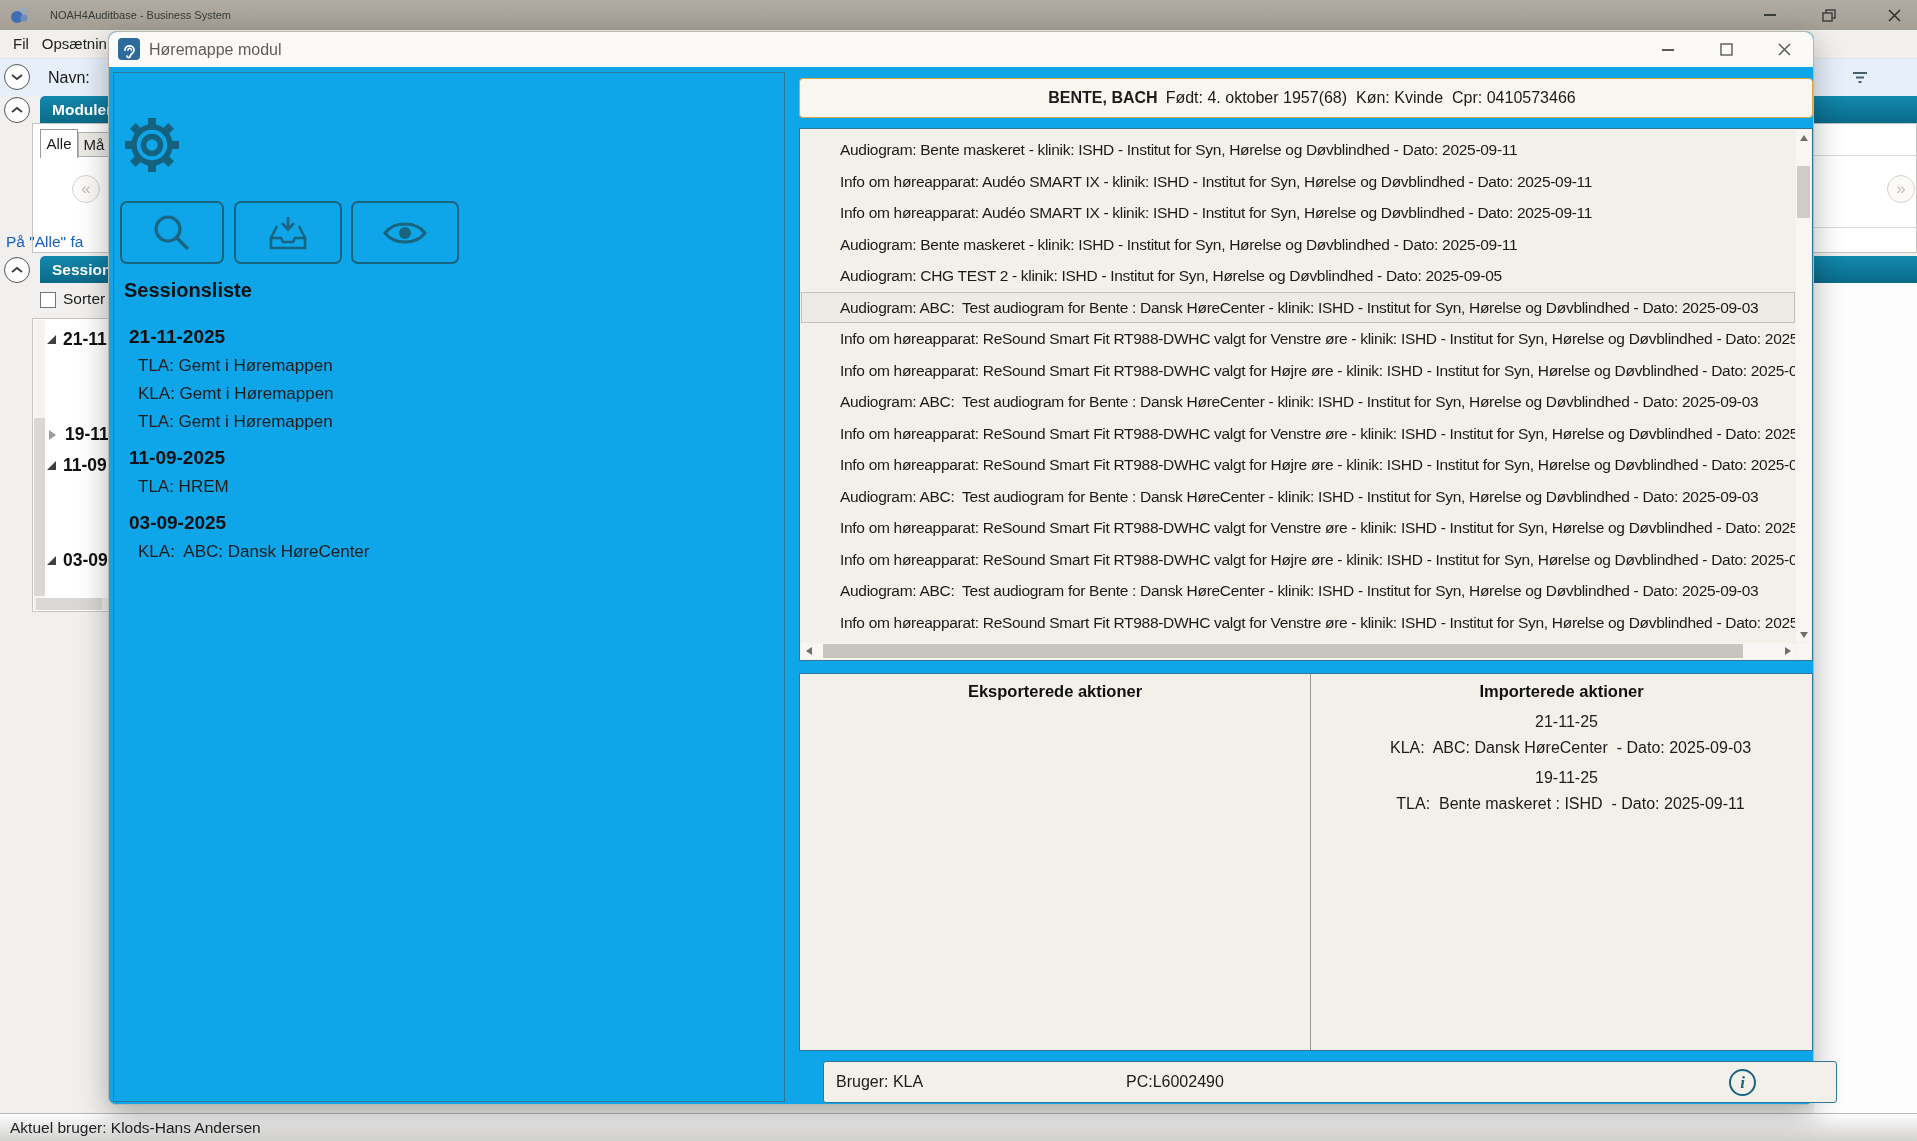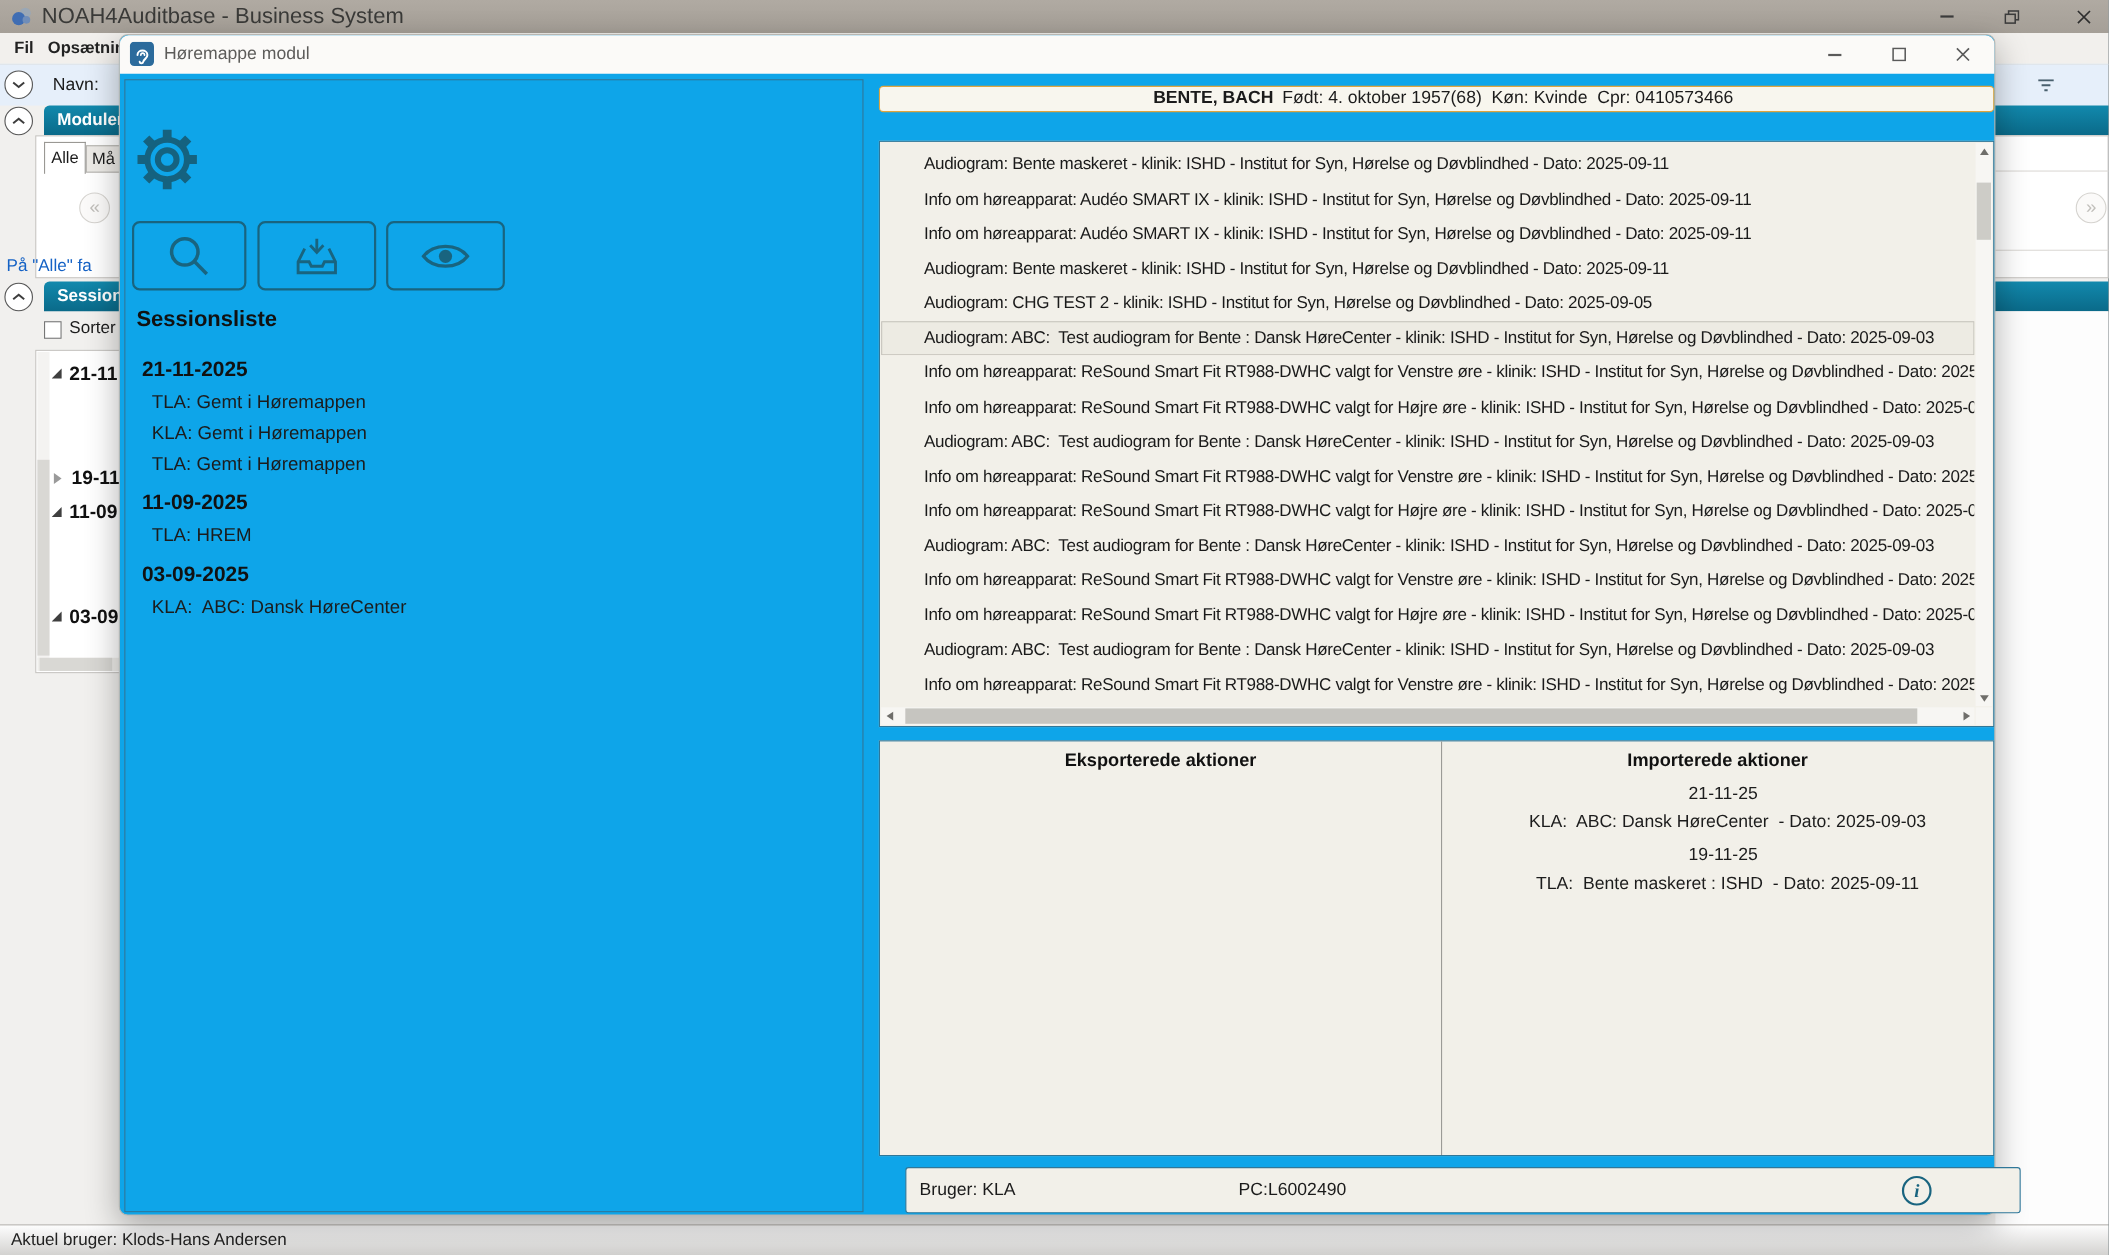--- a/index.html
+++ b/index.html
@@ -3,28 +3,28 @@
 <meta charset="utf-8">
 <style>
   html,body{margin:0;padding:0;background:#444;}
   .screen{position:relative;width:1917px;height:1141px;overflow:hidden;
     background:#f1f0ee;font-family:"Liberation Sans","DejaVu Sans",sans-serif;color:#1b1b1b;}
   .abs{position:absolute;}
   .pre{white-space:pre;text-align:center;}
 
   
   .titlebar{left:0;top:0;width:1917px;height:30px;background:linear-gradient(#b0aaa2,#a59f97);}
-  .app-title{position:absolute;left:38px;top:0;line-height:30px;font-size:20px;color:#3a3a38;}
+  .app-title{position:absolute;left:50px;top:0;line-height:30px;font-size:11px;color:#3a3a38;}
   .app-icon{position:absolute;left:10px;top:5px;}
   .winbtn{position:absolute;top:2px;width:38px;height:26px;display:flex;align-items:center;justify-content:center;}
   .dash{width:12px;height:2px;background:#3c3c3c;}
 
   
   .menubar{left:0;top:30px;width:1917px;height:28px;background:#f2f0ed;}
-  .menu-item{display:inline-block;margin-left:13px;line-height:28px;font-size:15px;color:#222;font-weight:bold;}
+  .menu-item{display:inline-block;margin-left:13px;line-height:28px;font-size:15px;color:#222;}
 
   
   .toolrow{left:0;top:58px;width:1917px;height:37px;background:#e6effa;border-top:1px solid #dfe5ea;}
   .circlebtn{position:absolute;width:26px;height:26px;border-radius:50%;border:1.6px solid #555;background:#fff;
     display:flex;align-items:center;justify-content:center;box-sizing:border-box;}
   .dots{position:absolute;left:36px;top:65px;height:24px;width:0;border-left:2px dotted #9a9a9a;}
   .navn{position:absolute;left:48px;top:0;line-height:37px;font-size:16px;}
   .tealbar{position:absolute;left:40px;width:1877px;height:27px;background:linear-gradient(#1289ad,#0a6a89);
     border-radius:5px 0 0 0;color:#fff;font-weight:bold;font-size:15.5px;line-height:27px;padding-left:12px;box-sizing:border-box;overflow:hidden;}
   .tabspanel{left:32px;top:123px;width:1885px;height:130px;background:#fff;border:1px solid #c6c4c0;box-sizing:border-box;}
@@ -67,21 +67,21 @@
   .dctl{position:absolute;top:4px;width:30px;height:27px;display:flex;align-items:center;justify-content:center;}
 
   .left-panel{position:absolute;left:4px;top:40px;width:672px;height:1030px;border:1.5px solid #2f7799;box-sizing:border-box;}
   .tealbtn{position:absolute;top:128px;height:63px;border:2.4px solid #19647f;border-radius:7px;background:transparent;
     display:flex;align-items:center;justify-content:center;box-sizing:border-box;}
   .sess-heading{position:absolute;left:10px;top:206px;font-size:20px;font-weight:bold;color:#111;}
   .sess-groups{position:absolute;left:10px;top:238px;right:6px;}
   .g-date{font-size:19px;font-weight:bold;margin:15px 0 0 5px;color:#111;}
   .g-entry{font-size:17px;margin:8px 0 0 14px;color:#1c1c1c;white-space:pre;}
 
-  .patient-box{position:absolute;left:690px;top:46px;width:1014px;height:24px;background:#f8f6ee;
+  .patient-box{position:absolute;left:690px;top:46px;width:1014px;height:40px;background:#f8f6ee;
     border:1.6px solid #dfa53e;border-radius:4px;box-sizing:border-box;display:flex;align-items:center;justify-content:center;font-size:16px;padding-left:12px;}
   .patient-box b{margin-right:8px;}
 
   .list-box{position:absolute;left:690px;top:96px;width:1014px;height:533px;border:1.4px solid #2f7799;box-sizing:border-box;background:#f2f0e9;}
   .rows{position:absolute;left:1px;top:1px;right:17px;bottom:18px;padding-top:4px;overflow:hidden;}
   .row{height:31.5px;line-height:31.5px;padding-left:39px;font-size:15.5px;letter-spacing:-0.3px;white-space:pre;overflow:hidden;color:#1a1a1a;}
   .row.sel{background:#edebe3;box-shadow:inset 0 0 0 1px #c3c1b9;}
   .vsb{position:absolute;top:1px;right:1px;bottom:18px;width:15px;background:#f7f6f3;}
   .vsb .thumb{position:absolute;left:1px;top:36px;width:13px;height:52px;background:#cdccc7;}
   .hsb{position:absolute;left:1px;right:17px;bottom:1px;height:16px;background:#f7f6f3;}

